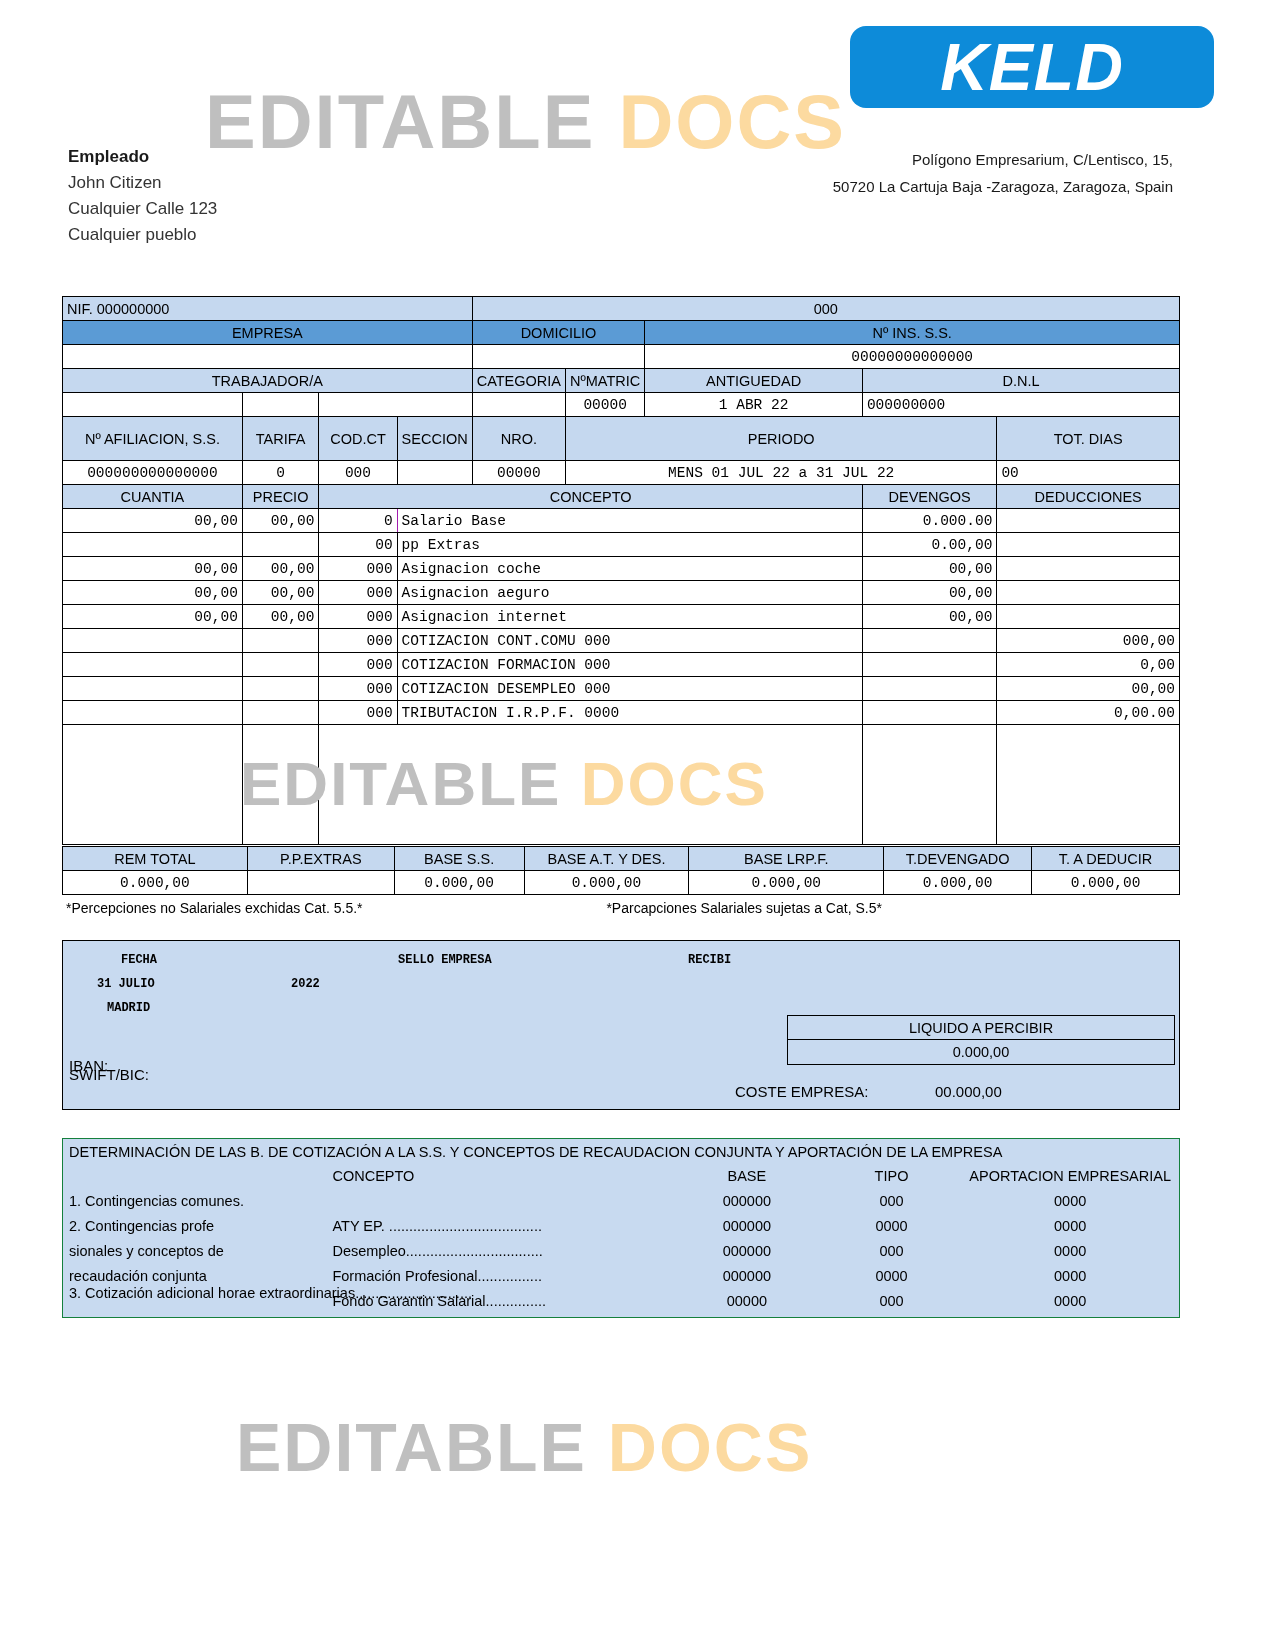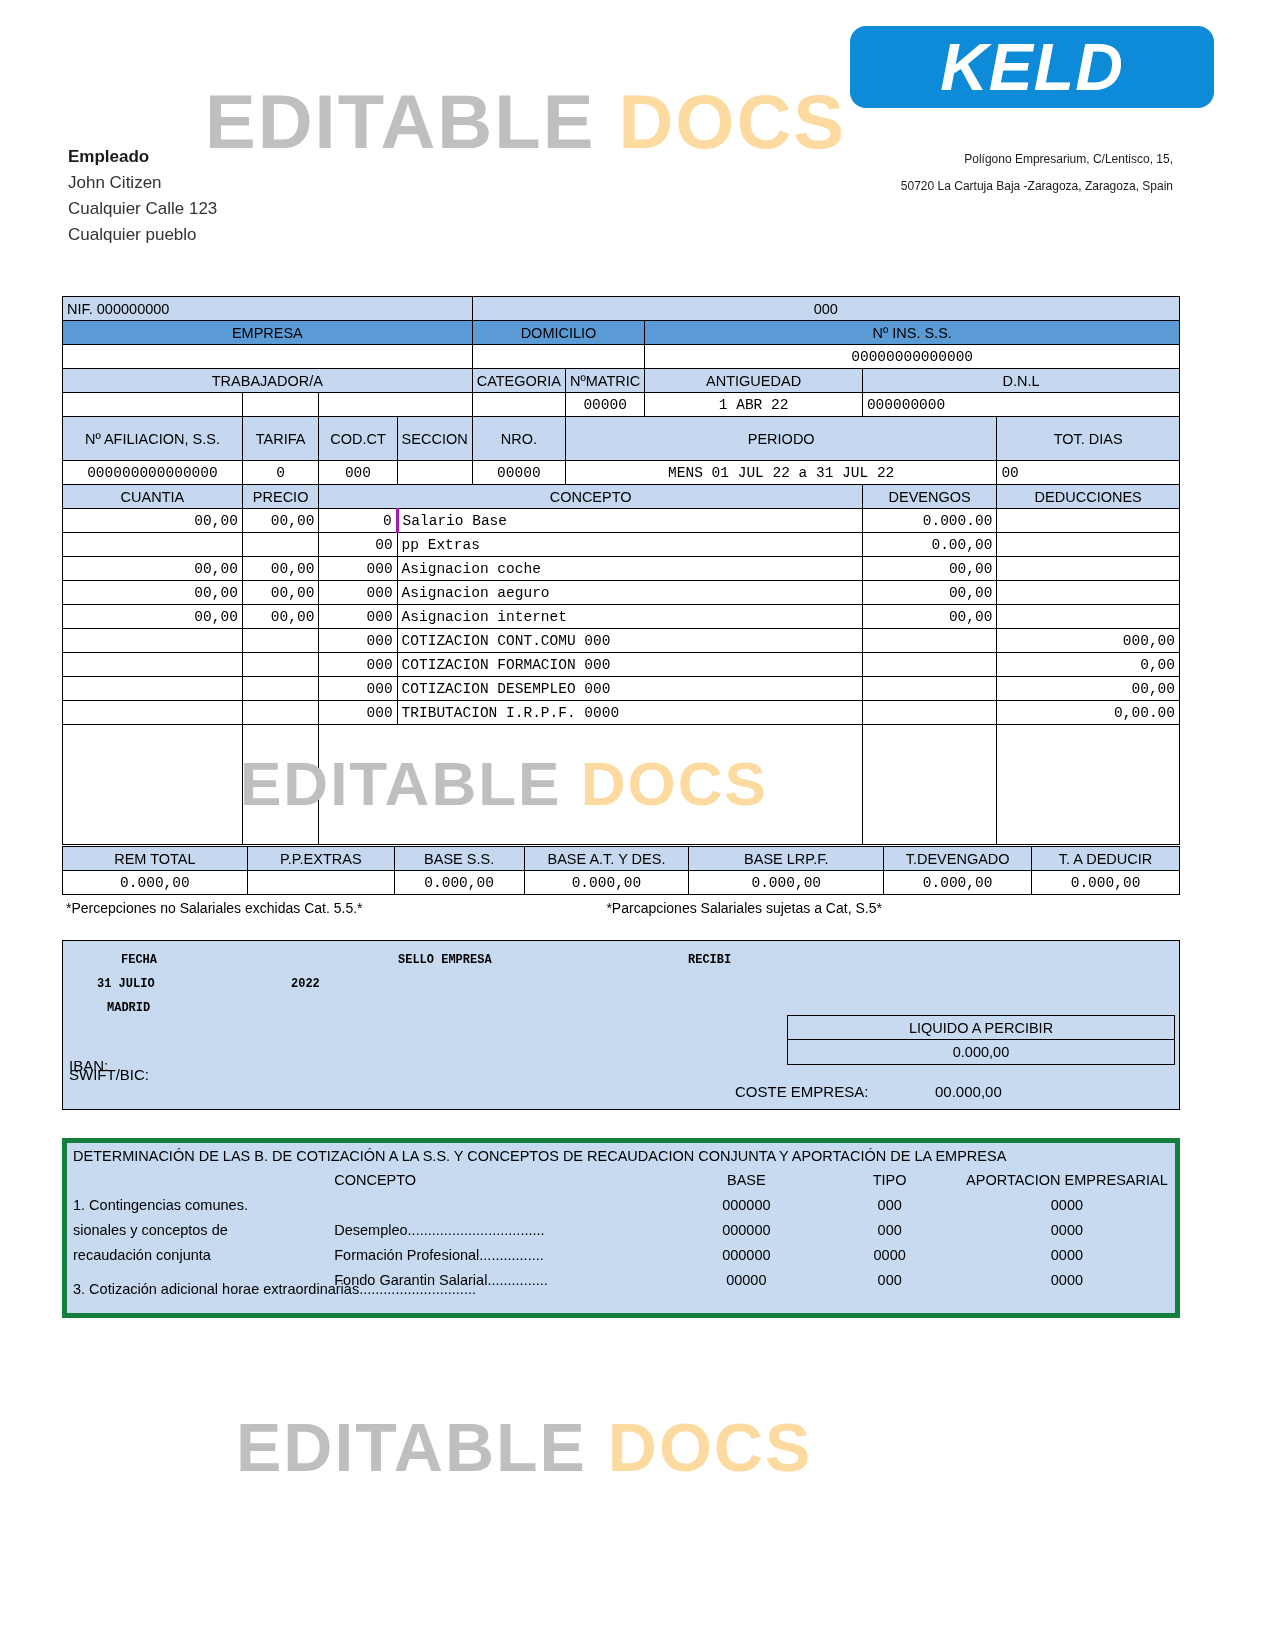--- a/index.html
+++ b/index.html
@@ -47,21 +47,21 @@
     letter-spacing:1px; font-family:"Liberation Sans", sans-serif;
   }
 
   
   .employee { position:absolute; left:68px; top:144px; z-index:7; }
   .employee .ttl { font-size:17px; font-weight:bold; line-height:26px; color:#1a1a1a;}
   .employee .ln  { font-size:17px; line-height:26px; color:#333; }
 
   
   .company { position:absolute; right:102px; top:146px; text-align:right; z-index:7; }
-  .company .ln { font-size:12px; line-height:27px; color:#1a1a1a; white-space:nowrap; }
+  .company .ln { font-size:15px; line-height:27px; color:#1a1a1a; white-space:nowrap; }
 
   
   .sheet {
     position:absolute; left:62px; width:1118px;
     border-collapse:collapse;
     z-index:4;
   }
   .sheet td, .sheet th {
     border:1px solid #000;
     padding:0 4px;
@@ -117,21 +117,21 @@
   .liqbox .lrow {
     border:1px solid #000; height:25px; line-height:24px;
     text-align:center; font-size:14.5px; background:#c8daf0;
   }
   .liqbox .lrow.val { background:#c8daf0; border-top:none; }
 
   
   .detbox {
     position:absolute; left:62px; top:1138px;
     width:1118px; height:180px;
-    background:#c8daf0; border:5px solid #15803d;
+    background:#c8daf0; border:1px solid #15803d;
     z-index:4; font-size:14.5px;
   }
   .det-title { position:absolute; left:6px; top:5px; font-size:14.5px; white-space:nowrap;}
   .det-tbl { position:absolute; left:0; top:28px; width:100%; border-collapse:collapse; }
   .det-tbl td { border:none; padding:1px 0; font-size:14.5px; height:25px; vertical-align:top;}
   .c1 { width:270px; padding-left:6px !important; }
   .c2 { width:340px; }
   .c3 { width:150px; text-align:center; }
   .c4 { width:140px; text-align:center; }
   .c5 { width:218px; text-align:center; }
@@ -245,21 +245,21 @@
     <td class="hdr">DEVENGOS</td>
     <td class="hdr">DEDUCCIONES</td>
   </tr>
 
   </tbody>
     <tbody id="concept-rows">
       <tr>
         <td class="plain r mono">00,00</td>
         <td class="plain r mono">00,00</td>
         <td class="plain r mono" style="border-right:none">0</td>
-        <td class="plain l mono" colspan="4" style="border-left:3px solid #a21caf">Salario Base</td>
+        <td class="plain l mono" colspan="4" style="border-left:1px solid #a21caf">Salario Base</td>
         <td class="plain r mono">0.000.00</td>
         <td class="plain r mono"></td>
       </tr>
       <tr>
         <td class="plain r mono"></td>
         <td class="plain r mono"></td>
         <td class="plain r mono" style="border-right:none">00</td>
         <td class="plain l mono" colspan="4" style="border-left:1px solid #000">pp Extras</td>
         <td class="plain r mono">0.00,00</td>
         <td class="plain r mono"></td>
@@ -407,20 +407,27 @@
     </tbody>
       <tbody id="det-rows">
         <tr>
           <td class="c1">1. Contingencias comunes.</td>
           <td class="c2" style="text-align:left;padding-left:0"></td>
           <td class="c3">000000</td>
           <td class="c4">000</td>
           <td class="c5">0000</td>
         </tr>
         <tr>
+          <td class="c1">2. Contingencias profe</td>
+          <td class="c2" style="text-align:left;padding-left:0">ATY EP. ......................................</td>
+          <td class="c3">000000</td>
+          <td class="c4">0000</td>
+          <td class="c5">0000</td>
+        </tr>
+        <tr>
           <td class="c1">sionales y conceptos de</td>
           <td class="c2" style="text-align:left;padding-left:0">Desempleo..................................</td>
           <td class="c3">000000</td>
           <td class="c4">000</td>
           <td class="c5">0000</td>
         </tr>
         <tr>
           <td class="c1">recaudación conjunta</td>
           <td class="c2" style="text-align:left;padding-left:0">Formación Profesional................</td>
           <td class="c3">000000</td>

